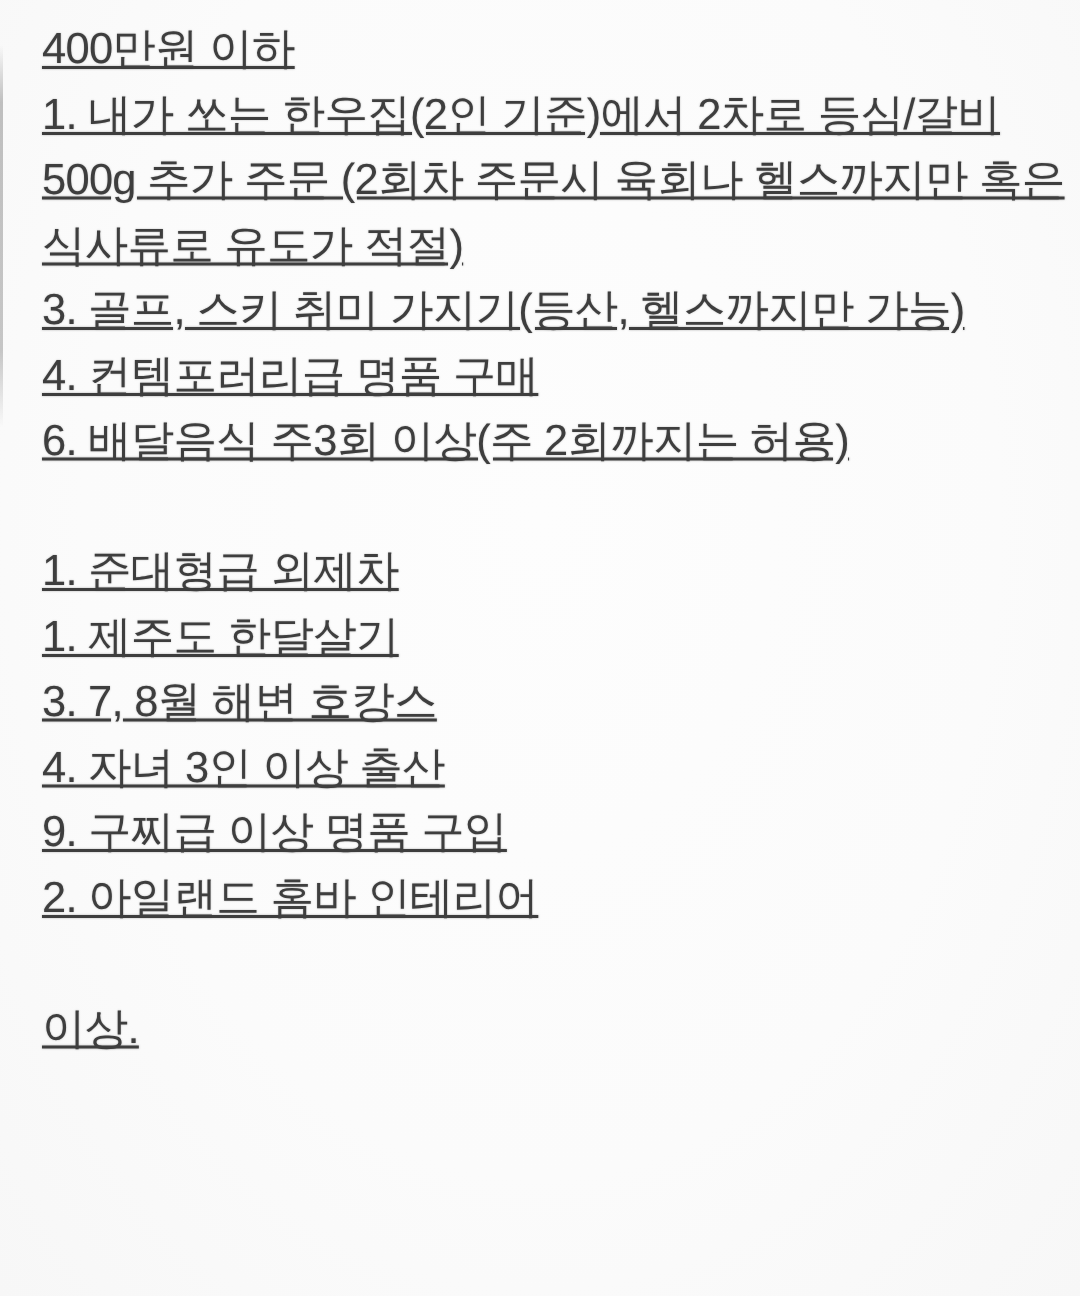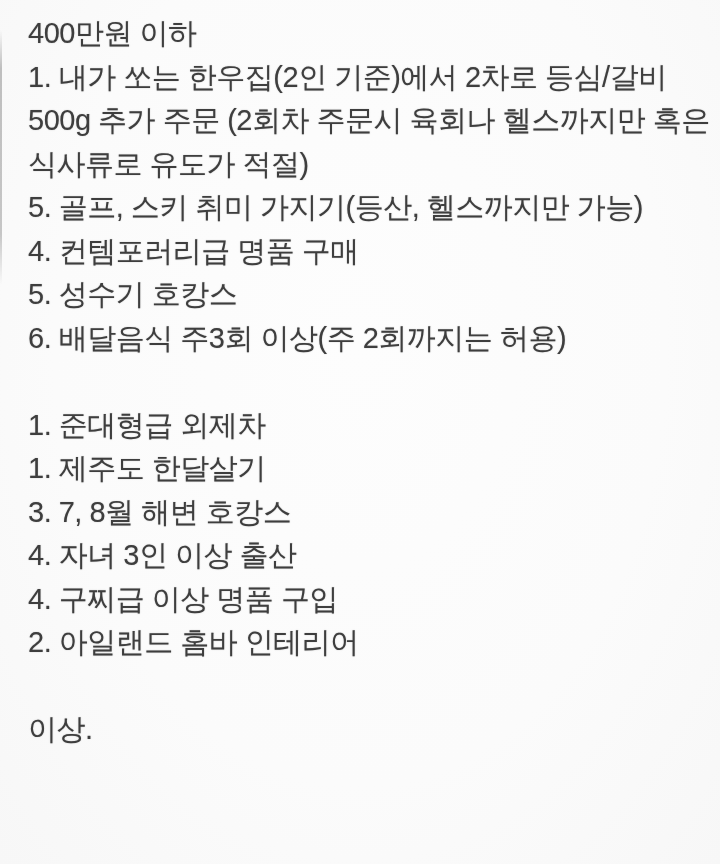--- a/index.html
+++ b/index.html
@@ -14,20 +14,21 @@
     font-family: "Liberation Sans", "DejaVu Sans", sans-serif;
   }
   .page {
     position: relative;
     width: 720px;
     height: 864px;
     box-sizing: border-box;
     padding: 12px 20px 0 28px;
     background: radial-gradient(ellipse at 50% 40%, #fdfdfd 0%, #fbfbfb 60%, #f7f7f7 100%);
     color: #3e3e3e;
+    text-decoration: underline;
   }
   .line {
     height: 43.5px;
     line-height: 43.5px;
     font-size: 29px;
     font-weight: 400;
     letter-spacing: -0.5px;
     white-space: nowrap;
     
     text-shadow: 0 0 1.2px rgba(90,90,90,0.45);
@@ -50,31 +51,30 @@
 
 <div class="page">
   <div class="edge-artifact"></div>
 
   <div class="line">400만원 이하</div>
 
   <div class="line">1. 내가 쏘는 한우집(2인 기준)에서 2차로 등심/갈비</div>
   <div class="line">500g 추가 주문 (2회차 주문시 육회나 헬스까지만 혹은</div>
   <div class="line">식사류로 유도가 적절)</div>
 
-  <div class="line">5. 골프, 스키 취미 가지기(등산, 헬스까지만 가능)</div>
+  <div class="line">3. 골프, 스키 취미 가지기(등산, 헬스까지만 가능)</div>
   <div class="line">4. 컨템포러리급 명품 구매</div>
-  <div class="line">5. 성수기 호캉스</div>
   <div class="line">6. 배달음식 주3회 이상(주 2회까지는 허용)</div>
 
   <div class="spacer"></div>
 
 
   <div class="line">1. 준대형급 외제차</div>
   <div class="line">1. 제주도 한달살기</div>
   <div class="line">3. 7, 8월 해변 호캉스</div>
   <div class="line">4. 자녀 3인 이상 출산</div>
-  <div class="line">4. 구찌급 이상 명품 구입</div>
+  <div class="line">9. 구찌급 이상 명품 구입</div>
   <div class="line">2. 아일랜드 홈바 인테리어</div>
 
   <div class="spacer"></div>
 
   <div class="line">이상.</div>
 </div>
 
 </body></html>

